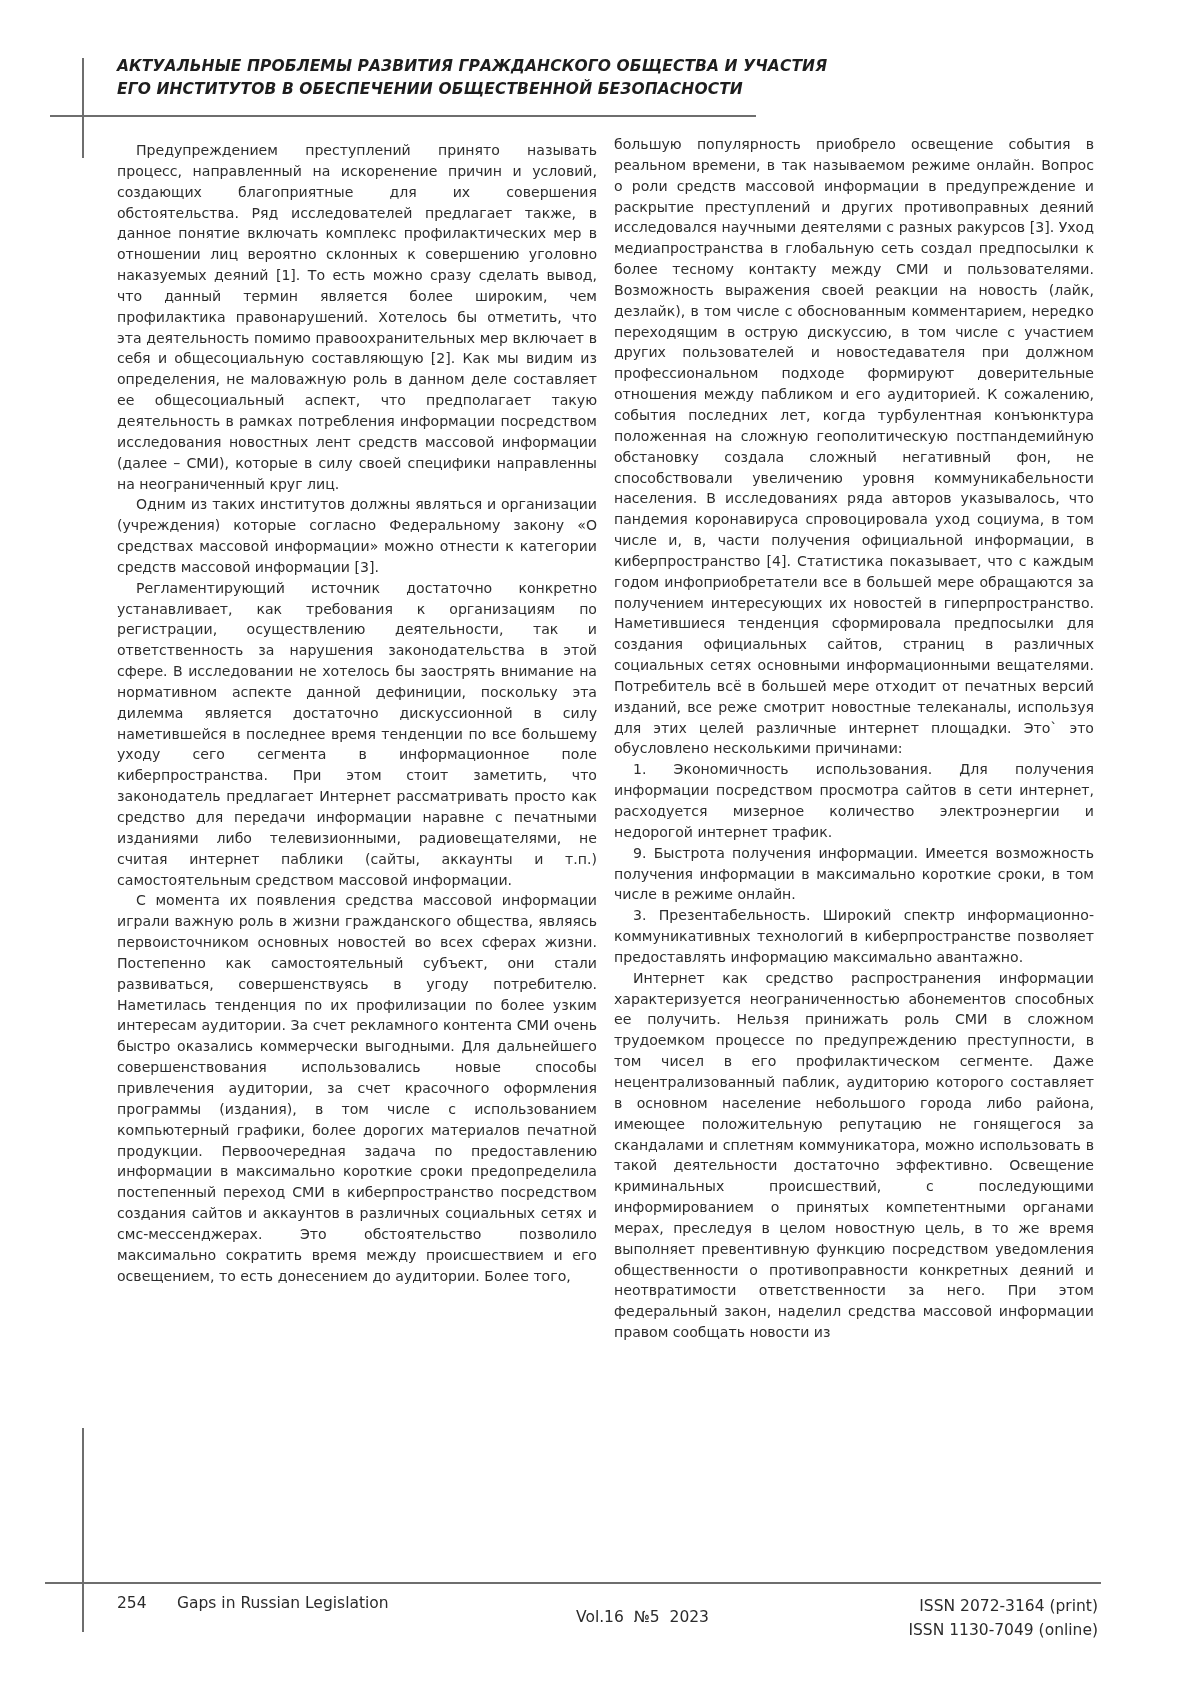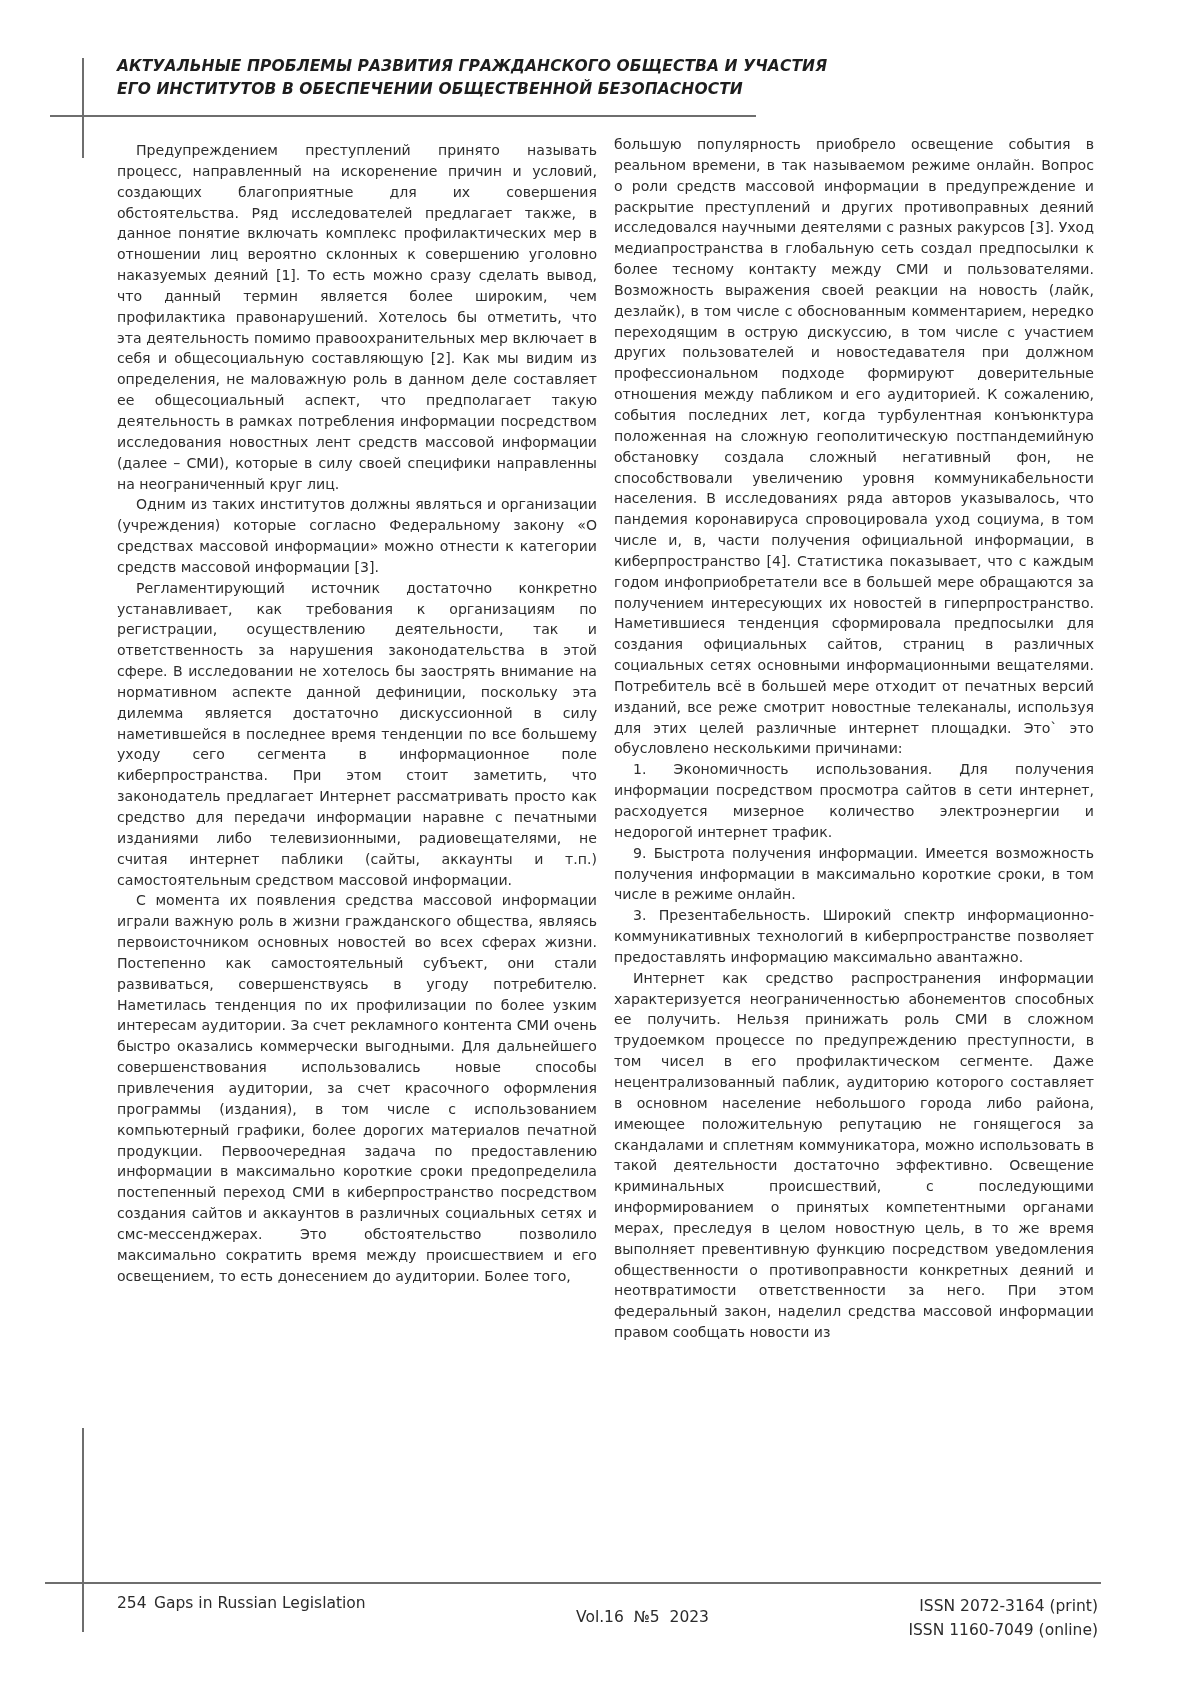--- a/index.html
+++ b/index.html
@@ -15,21 +15,21 @@
          line-height:20.85px; text-align:justify; color:#2d2d2d; }
   .col-left { left:117px; }
   .col-right { left:614px; top:134px; }
   .col p { margin:0; text-indent:19px; hyphens:auto; }
   .col p.noindent { text-indent:0; }
   .col h2 { margin:0 0 6px 0; font-weight:normal; font-size:17px; line-height:21px;
             letter-spacing:0.6px; color:#2d2d2d; text-align:left; }
   .col h2.second { margin-top:6px; }
   .footer { position:absolute; top:1594px; font-size:15.5px; color:#2b2b2b; }
   .pageno { left:117px;text-align:center; }
-  .journal { left:154px; }
+  .journal { left:177px; }
   .volume { left:576px; }
   .issn { right:102px; text-align:right; line-height:24px; top:1594px; }
 </style>
 </head>
 <body>
 
 <div class="vline" style="left:82px; top:58px; height:100px;"></div>
 <div class="hline" style="left:50px; top:115px; width:706px;"></div>
 <div class="vline" style="left:82px; top:1428px; height:204px;"></div>
 <div class="hline" style="left:45px; top:1582px; width:1056px;"></div>
@@ -52,14 +52,14 @@
   <p>9. Быстрота получения информации. Имеется возможность получения информации в максимально короткие сроки, в том числе в режиме онлайн.</p>
   <p>3. Презентабельность. Широкий спектр информационно-коммуникативных технологий в киберпространстве позволяет предоставлять информацию максимально авантажно.</p>
   <p>Интернет как средство распространения информации характеризуется неограниченностью абонементов способных ее получить. Нельзя принижать роль СМИ в сложном трудоемком процессе по предупреждению преступности, в том чисел в его профилактическом сегменте. Даже нецентрализованный паблик, аудиторию которого составляет в основном население небольшого города либо района, имеющее положительную репутацию не гонящегося за скандалами и сплетням коммуникатора, можно использовать в такой деятельности достаточно эффективно. Освещение криминальных происшествий, с последующими информированием о принятых компетентными органами мерах, преследуя в целом новостную цель, в то же время выполняет превентивную функцию посредством уведомления общественности о противоправности конкретных деяний и неотвратимости ответственности за него. При этом федеральный закон, наделил средства массовой информации правом сообщать новости из</p>
 </div>
 
 <div class="footer pageno">254</div>
 <div class="footer journal it">Gaps in Russian Legislation</div>
 <div class="footer volume it" style="white-space:pre;margin-top:14px;">Vol.16  №5  2023</div>
 <div class="footer issn it">
   <div>ISSN 2072-3164 (print)</div>
-  <div>ISSN 1160-7049 (online)</div>
+  <div>ISSN 1130-7049 (online)</div>
 </div>
 
 </body></html>

